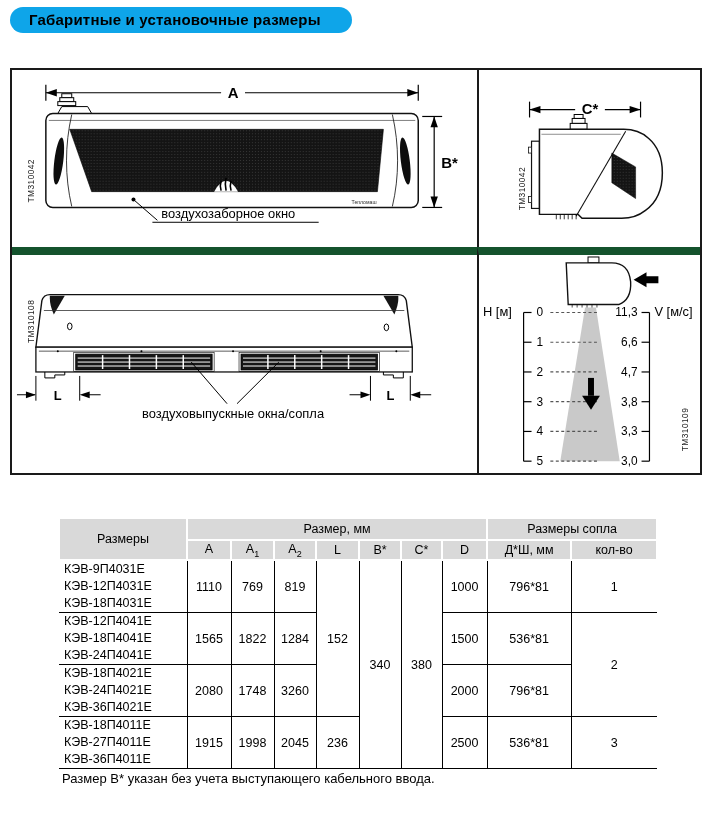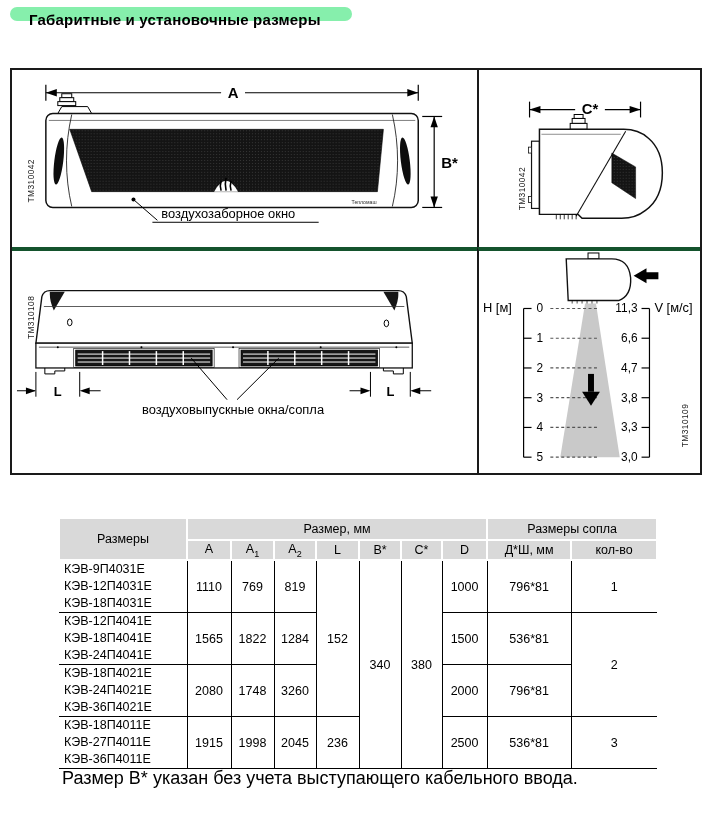--- a/index.html
+++ b/index.html
@@ -3,34 +3,34 @@
 <meta charset="utf-8">
 <style>
   html,body{margin:0;padding:0;}
   body{
     width:712px;height:815px;position:relative;background:#ffffff;
     font-family:"Liberation Sans","DejaVu Sans",sans-serif;color:#000;
     overflow:hidden;
   }
   
   .title-pill{
-    position:absolute;left:10px;top:7px;width:342px;height:14px;
-    background:#86efac;border-radius:13px;box-sizing:border-box;
+    position:absolute;left:10px;top:7px;width:342px;height:26px;
+    background:#0ea5e9;border-radius:13px;box-sizing:border-box;
     font-size:15px;font-weight:bold;line-height:26px;padding-left:19px;
     letter-spacing:.2px;
   }
   
   .panel{
     position:absolute;left:10px;top:68px;width:692px;height:407px;
     border:2px solid #1a1a1a;box-sizing:border-box;
     display:grid;grid-template-columns:465px 1fr;grid-template-rows:177px 1fr;
   }
   .cell{position:relative;overflow:hidden;}
   .cell.right{border-left:2px solid #1a1a1a;}
-  .cell.bottom{border-top:4px solid #14532d;}
+  .cell.bottom{border-top:8px solid #14532d;}
   svg{display:block;}
   svg text{font-family:"Liberation Sans","DejaVu Sans",sans-serif;}
   .dimlbl{font-size:15px;font-weight:bold;}
   .callout{font-size:13px;}
   .tmcode{font-size:8.5px;letter-spacing:.4px;fill:#1d1d1d;}
   .axislbl{font-size:13px;}
   .ticklbl{font-size:12px;}
   .brand{font-size:5.2px;fill:#2b2b2b;}
   
   table.dim{
@@ -43,21 +43,21 @@
   }
   table.dim td{
     border:1px solid #000;text-align:center;vertical-align:middle;padding:0;margin-left:31px;
   }
   table.dim td.model{ text-align:left;border-left:none;padding-left:5px;}
   table.dim td.qty{ border-right:none;}
   tr.hrow1{height:22px;} tr.hrow2{height:20px;} tr.brow{height:52px;}
   .mline{line-height:17px;white-space:nowrap;}
   sub{font-size:9px;}
   
-  .notes{position:absolute;left:62px;top:770px;font-size:18px;line-height:17px;}
+  .notes{position:absolute;left:62px;top:770px;font-size:13px;line-height:17px;}
 </style>
 </head>
 <body>
 
 <div class="title-pill">Габаритные и установочные размеры</div>
 
 <div class="panel">
 
   <div class="cell">
     <svg width="465" height="177" viewBox="0 0 467 179" preserveAspectRatio="none">

